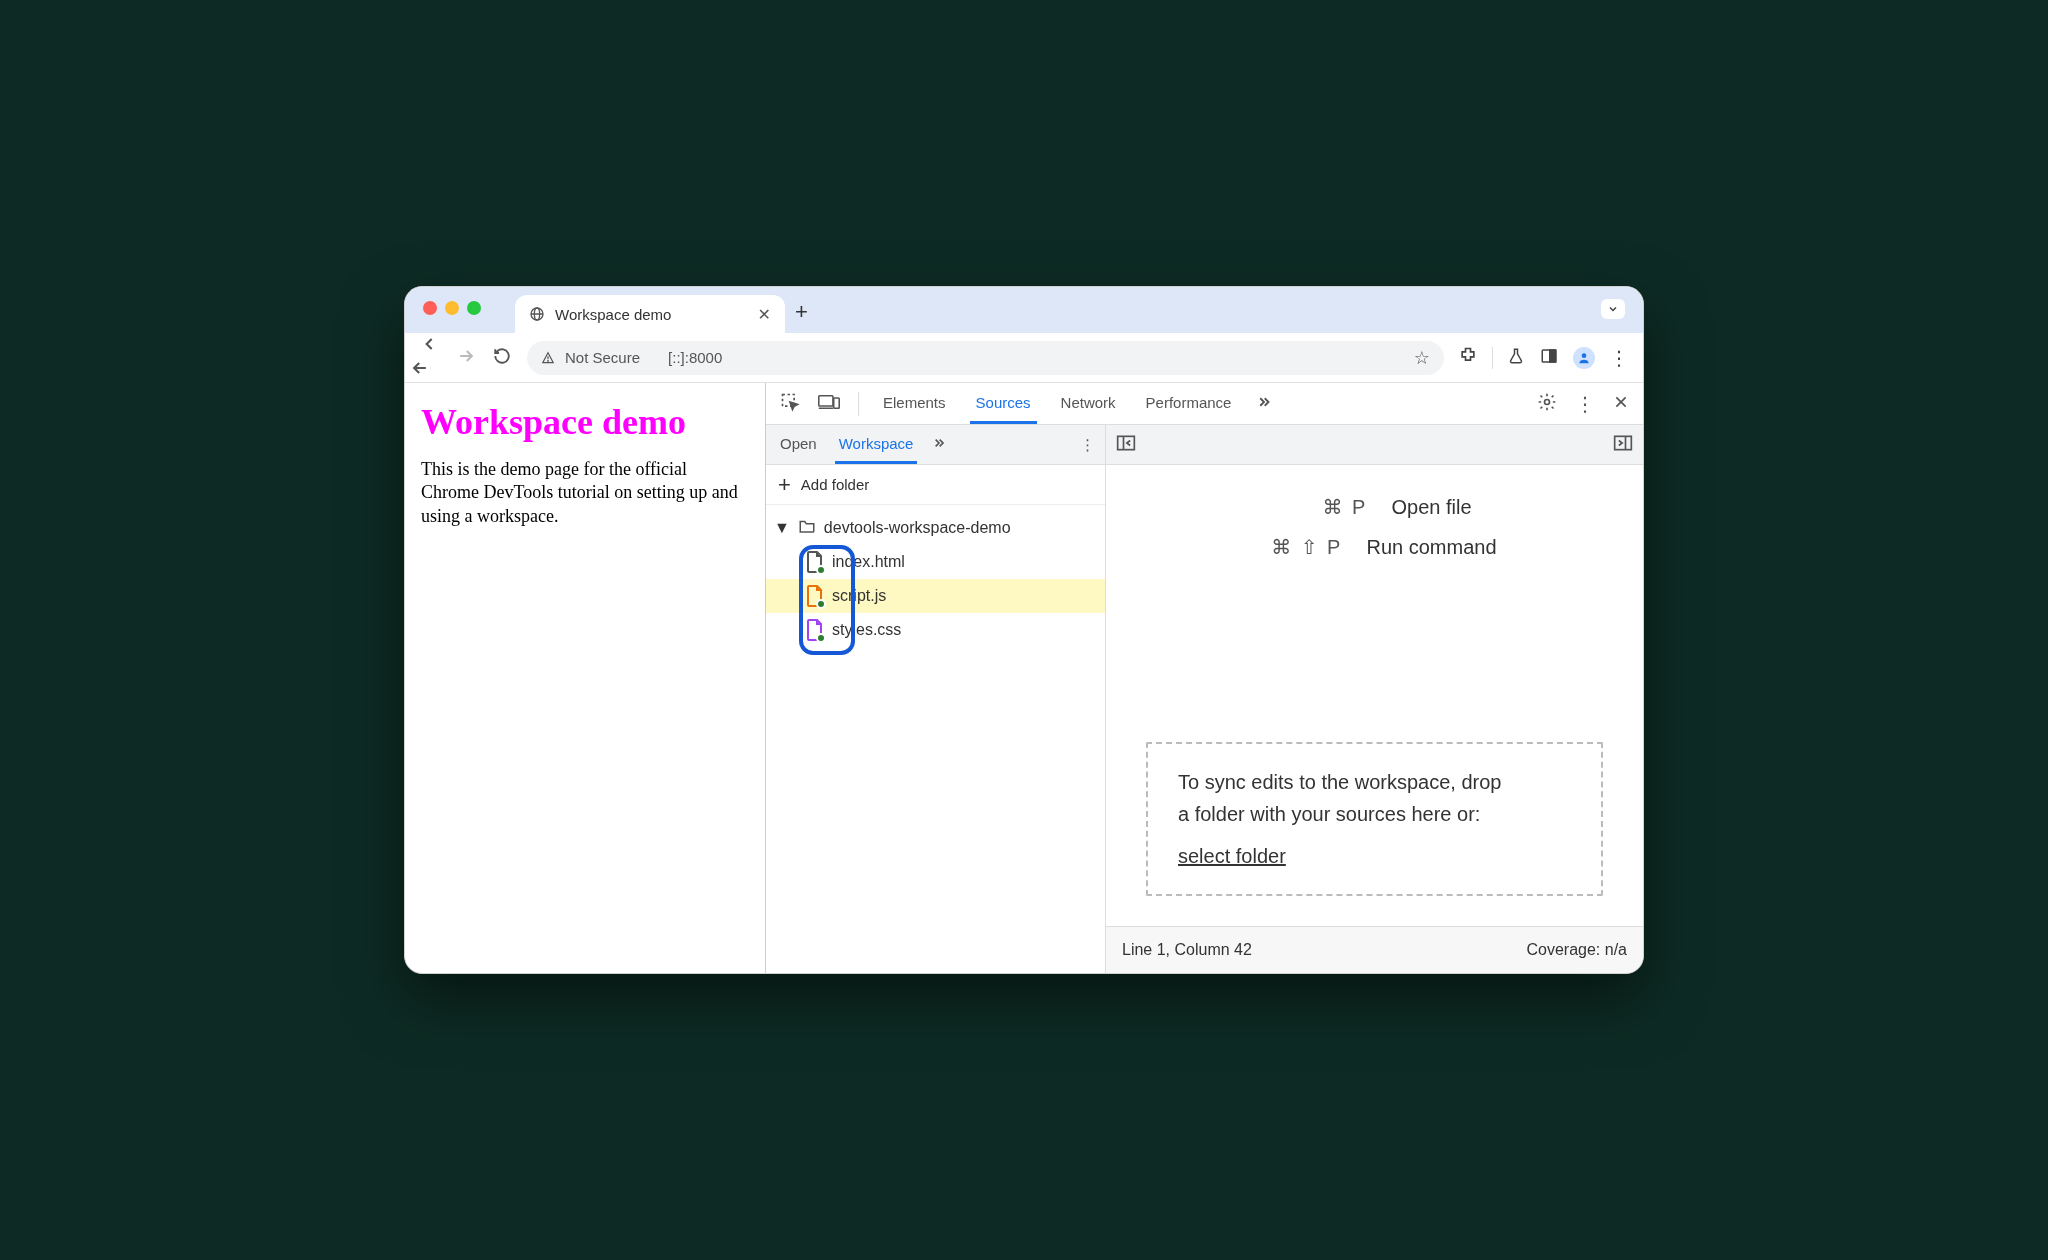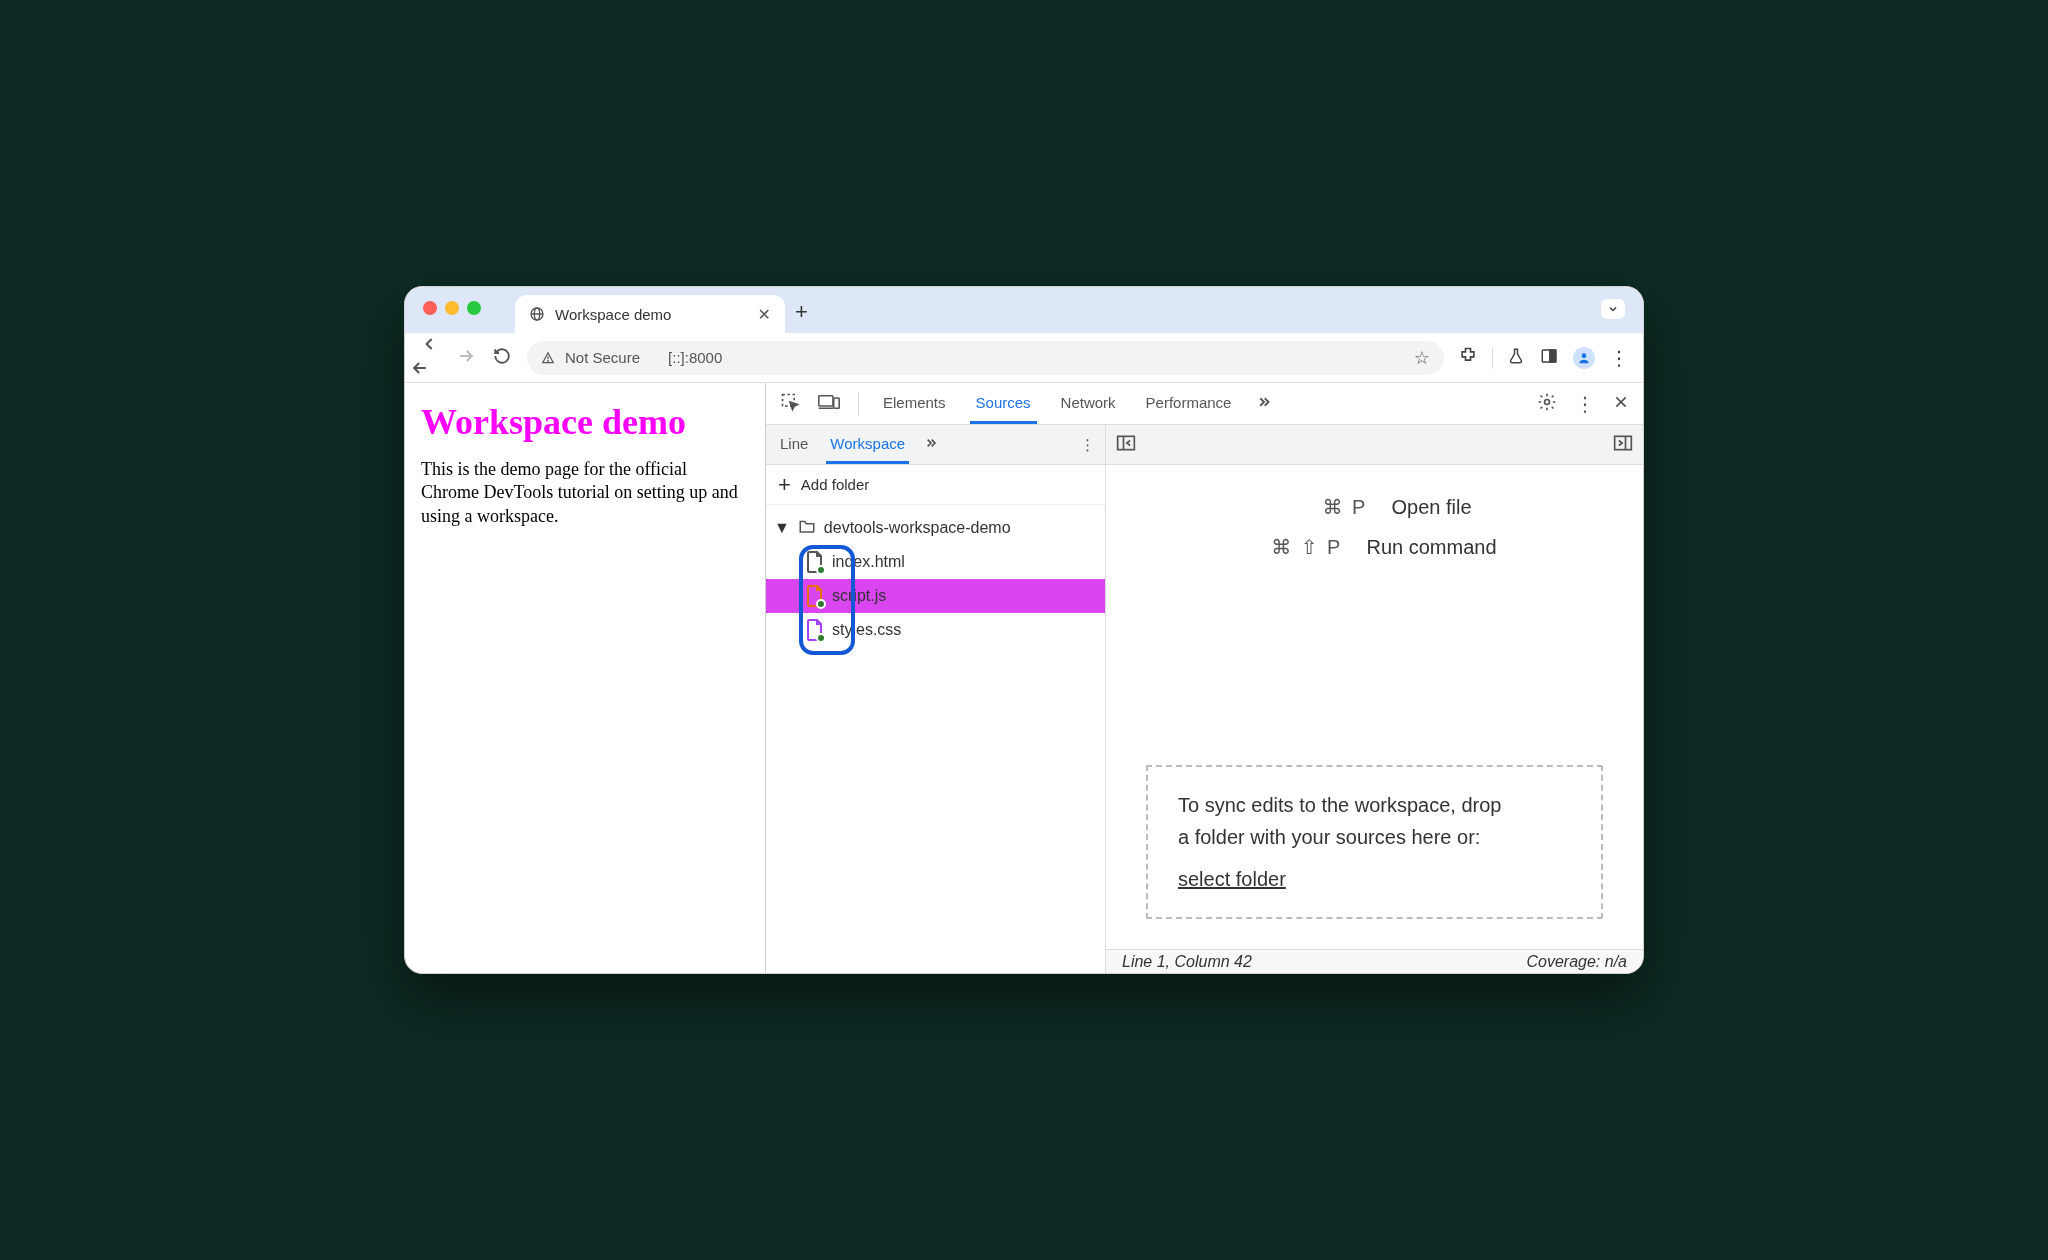--- a/index.html
+++ b/index.html
@@ -95,21 +95,21 @@
   .sub-tab.active{color:#1a73e8;border-bottom-color:#1a73e8}
   .sub-tabs .morev{margin-left:auto;color:#555}
   .add-folder{
     height:40px;border-bottom:1px solid #eee;display:flex;align-items:center;gap:10px;padding:0 12px;color:#333;
   }
   .tree{padding:6px 0;flex:1;position:relative}
   .tree-row{
     height:34px;display:flex;align-items:center;gap:8px;padding:0 8px;font-size:16px;
   }
   .tree-row.level1{padding-left:40px}
-  .tree-row.selected{background:#d946ef}
+  .tree-row.selected{background:#fef9c3}
   .file-ico{width:18px;height:22px;position:relative}
   .file-ico svg{width:18px;height:22px}
   .sync-dot{position:absolute;right:-2px;bottom:-2px;width:10px;height:10px;background:#2e7d32;border:2px solid #fff;border-radius:50%}
   .highlight-box{
     position:absolute;left:33px;top:40px;width:56px;height:110px;border:4px solid #1558d6;border-radius:14px;pointer-events:none;
   }
   
   .editor{flex:1;display:flex;flex-direction:column}
   .editor-top{
     height:40px;background:#f1f3f4;border-bottom:1px solid #ddd;display:flex;align-items:center;padding:0 10px;justify-content:space-between;color:#555;
@@ -117,21 +117,21 @@
   .hints{
     flex:1;display:flex;flex-direction:column;align-items:center;justify-content:flex-start;gap:16px;padding:30px 30px 10px;color:#333;
   }
   .hint-row{display:flex;gap:24px;align-items:center;font-size:20px;color:#333}
   .hint-row .k{color:#555;letter-spacing:2px;min-width:90px;text-align:right}
   .dropzone{
     margin:0 40px 30px;border:2px dashed #bbb;padding:22px 30px;color:#333;font-size:20px;line-height:1.6;border-radius:2px;
   }
   .dropzone .sel{text-decoration:underline}
   .statusbar{
-    height:24px;border-top:1px solid #ddd;background:#f7f7f7;display:flex;align-items:center;justify-content:space-between;padding:0 16px;font-size:16px;color:#333;font-style:italic;
+    height:47px;border-top:1px solid #ddd;background:#f7f7f7;display:flex;align-items:center;justify-content:space-between;padding:0 16px;font-size:16px;color:#333;
   }
 </style>
 </head>
 <body>
 
 <div class="window">
 
   <div class="tabstrip">
     <div class="traffic">
       <div class="dot r"></div>
@@ -268,21 +268,21 @@
               <line x1="5" y1="5" x2="19" y2="19"></line>
               <line x1="19" y1="5" x2="5" y2="19"></line>
             </svg>
         </span>
       </div>
 
       <div class="dt-body">
 
         <div class="nav-panel">
           <div class="sub-tabs">
-            <span class="sub-tab">Line</span>
+            <span class="sub-tab">Open</span>
             <span class="sub-tab active">Workspace</span>
             <span class="dt-icon">
               <svg width="16" height="16" viewBox="0 0 24 24" fill="none" stroke="currentColor" stroke-width="2.5">
                   <polyline points="7 7 12 12 7 17"></polyline>
                   <polyline points="13 7 18 12 13 17"></polyline>
                 </svg>
             </span>
             <span class="morev">⋮</span>
           </div>
           <div class="add-folder">

